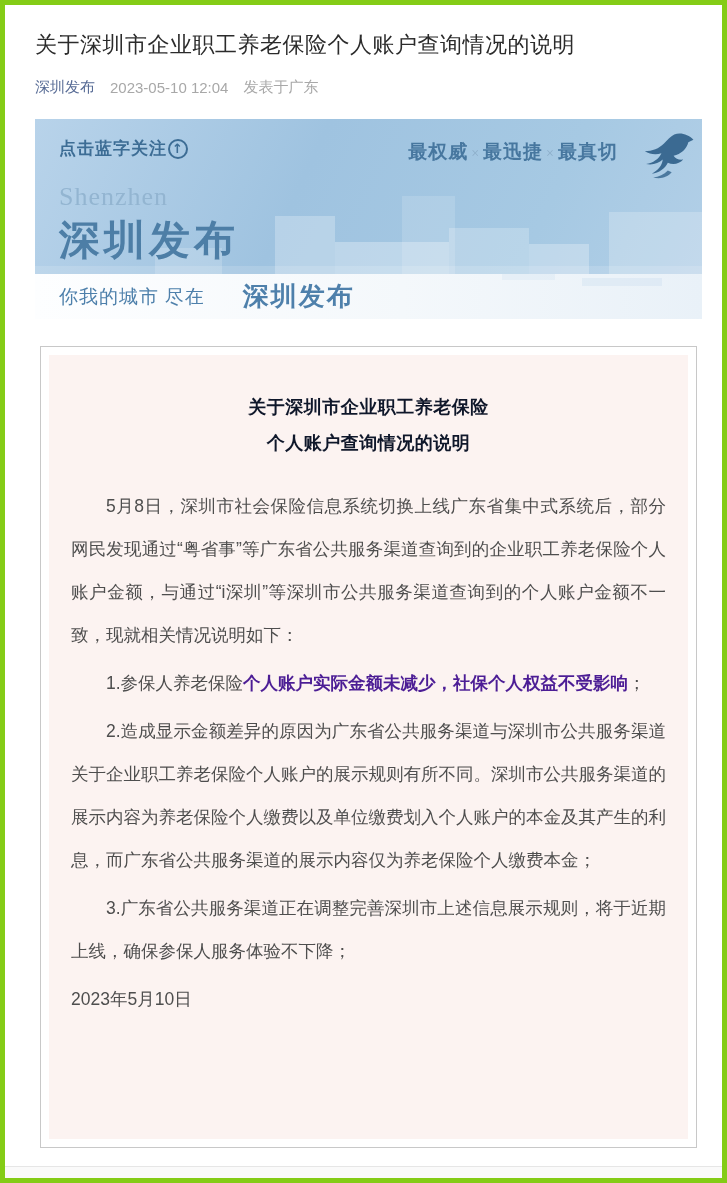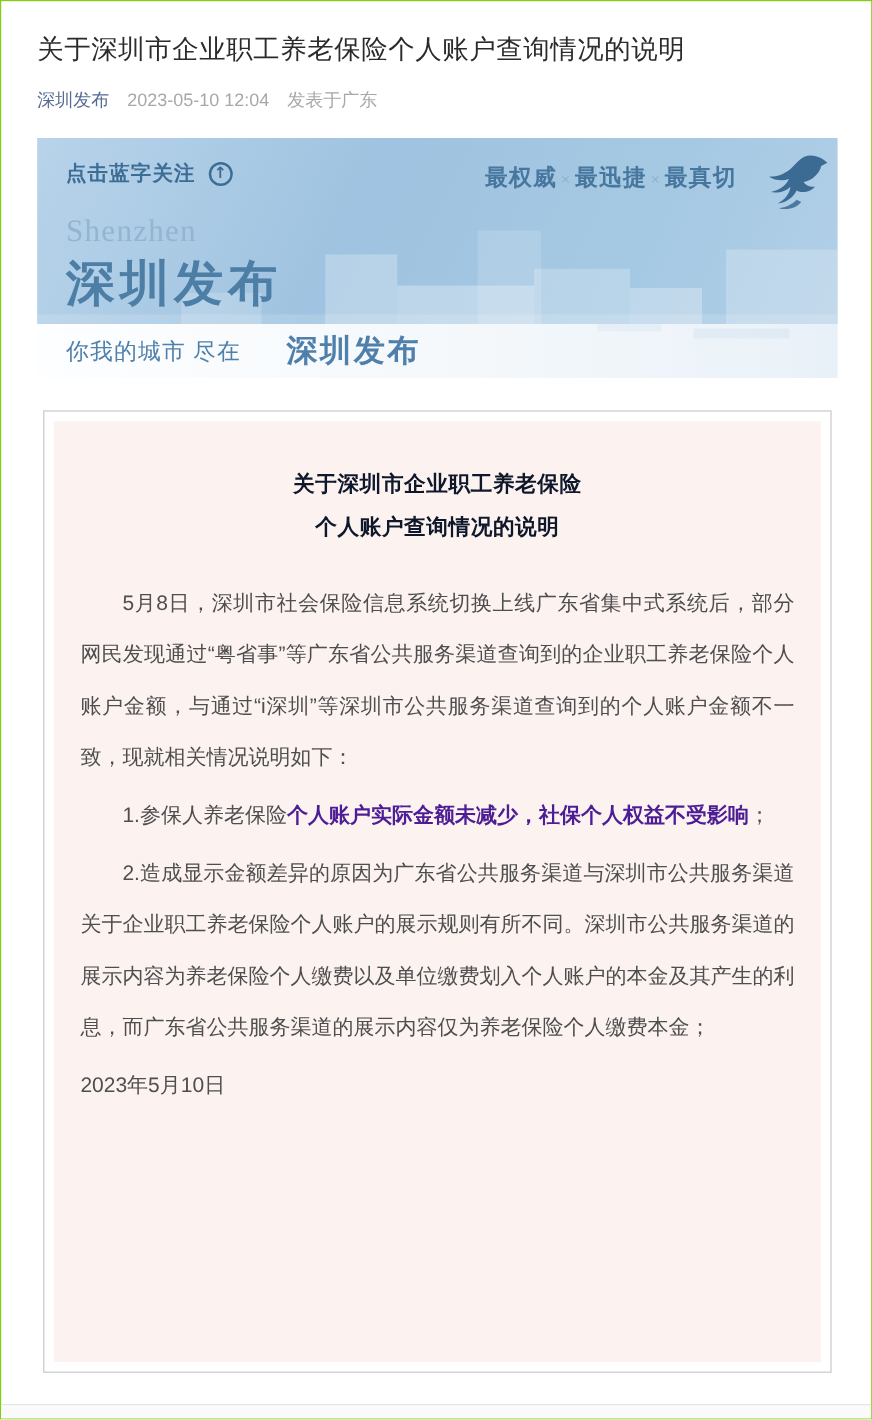--- a/index.html
+++ b/index.html
@@ -1,39 +1,39 @@
 <!DOCTYPE html>
 <html><head>
 <meta charset="utf-8">
 <style>
   * { margin:0; padding:0; box-sizing:border-box; }
   html,body { background:#ffffff; }
   body { font-family:"Liberation Sans","DejaVu Sans",sans-serif; }
   .page{
     position:relative; width:727px; height:1183px; margin:0 auto;
     background:#ffffff; overflow:hidden;
-    border:1px solid #84cc16;
+    border:5px solid #84cc16;
   }
   
   .header{ padding:25px 30px 0 30px; }
   .header h1{
     font-size:22px; font-weight:500; color:#2b2b2b; letter-spacing:.5px;
     line-height:30px; margin-bottom:17px; white-space:nowrap;
   }
   .meta{ font-size:15px; color:#a8a8a8; display:flex; align-items:center; gap:15px; height:20px; }
   .meta .author{ color:#576b95; cursor:pointer; text-decoration:none; }
   
   .banner{ position:relative; width:667px; height:200px; margin:22px 30px 0 30px; cursor:pointer; }
   .banner-blue{
     position:relative; width:100%; height:155px; overflow:hidden;
     background:linear-gradient(115deg,#b8d3ea 0%,#9fc3e0 40%,#a6c9e3 75%,#b2cfe7 100%);
   }
   .sky{ position:absolute; background:#ffffff; }
   .follow{
-    position:absolute; left:24px; top:18px; display:flex; align-items:center; gap:11px;
+    position:absolute; left:24px; top:18px; display:flex; align-items:center; gap:1px;
     font-family:"Liberation Serif","DejaVu Serif",serif; font-weight:bold;
     font-size:17px; color:#3d6d95; letter-spacing:1px;
   }
   .circle-arrow{
     width:20px; height:20px; border:2px solid #3d6d95; border-radius:50%;
     display:flex; align-items:center; justify-content:center;
     font-size:13px; font-weight:bold; color:#3d6d95; font-family:"DejaVu Sans",sans-serif;
   }
   .slogan{
     position:absolute; right:84px; top:20px;
@@ -138,19 +138,20 @@
       <h2>
         <span>关于深圳市企业职工养老保险</span><br>
         <span>个人账户查询情况的说明</span>
       </h2>
 
       <p>5月8日，深圳市社会保险信息系统切换上线广东省集中式系统后，部分网民发现通过“粤省事”等广东省公共服务渠道查询到的企业职工养老保险个人账户金额，与通过“i深圳”等深圳市公共服务渠道查询到的个人账户金额不一致，现就相关情况说明如下：</p>
 
       <p><span>1.参保人养老保险</span><span class="hl">个人账户实际金额未减少，社保个人权益不受影响</span><span>；</span></p>
 
       <p>2.造成显示金额差异的原因为广东省公共服务渠道与深圳市公共服务渠道关于企业职工养老保险个人账户的展示规则有所不同。深圳市公共服务渠道的展示内容为养老保险个人缴费以及单位缴费划入个人账户的本金及其产生的利息，而广东省公共服务渠道的展示内容仅为养老保险个人缴费本金；</p>
+      <p>3.广东省公共服务渠道正在调整完善深圳市上述信息展示规则，将于近期上线，确保参保人服务体验不下降；</p>
 
       <p class="sig">2023年5月10日</p>
     </div>
   </div>
 
   <div class="footer"></div>
 </div>
 
 </body></html>

